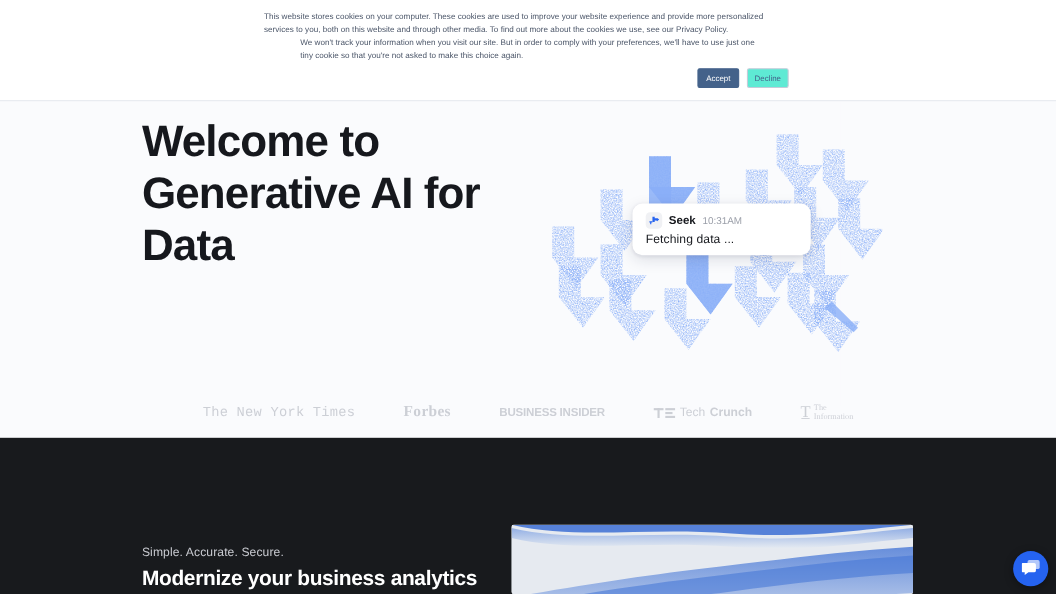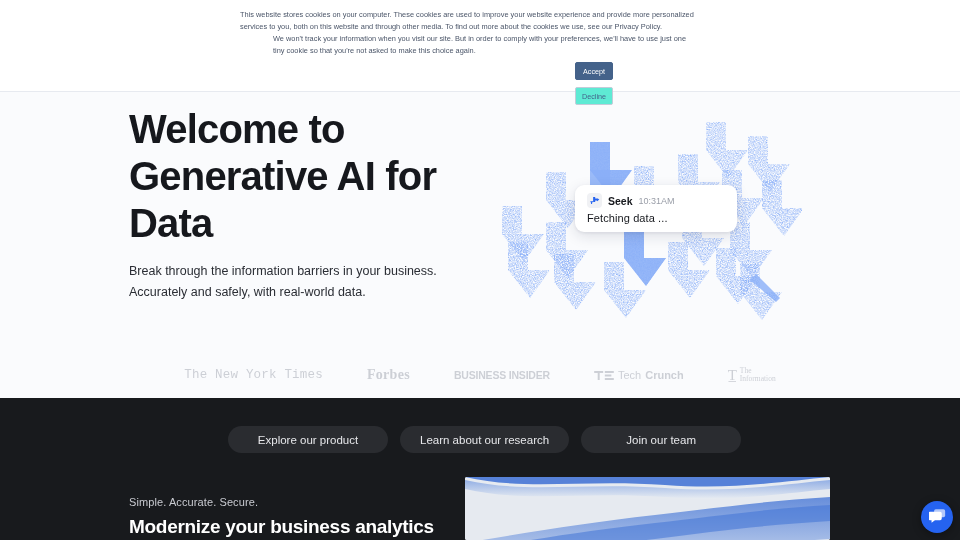--- a/index.html
+++ b/index.html
@@ -143,22 +143,22 @@
   .cookie-body { position: relative; width: 960px; height: 78px; }
   .cookie-p1 {
     position: absolute; left: 240px; top: 9px; width: 470px;
     font-size: 7.4px; line-height: 11.5px; color: #4a5568;
   }
   .cookie-p2 {
     position: absolute; left: 273px; top: 33px; width: 418px;
     font-size: 7.4px; line-height: 11.5px; color: #4a5568;
   }
   .cookie-actions {
-    position: absolute; left: 575px; top: 62px;
-    display: flex; gap: 7px; flex-direction: column;
+    position: absolute; left: 634px; top: 62px;
+    display: flex; gap: 7px;
   }
   .btn-accept {
     width: 38px; height: 18px;
     background: #44628a; color: #ffffff;
     border: 1px solid #44628a; border-radius: 2px;
     font-family: "Liberation Sans", sans-serif; font-size: 7.2px;
     cursor: pointer; display: flex; align-items: center; justify-content: center;
   }
   .btn-decline {
     width: 38px; height: 18px;
@@ -170,21 +170,20 @@
 </style>
 </head>
 <body>
 
 <div id="page">
 
   <section class="hero">
     <div class="hero-inner">
 
       <h1 class="hero-title">Welcome to Generative AI for Data</h1>
-      <p class="hero-sub">Break through the information barriers in your business. Accurately and safely, with real-world data.</p>
 
       <div class="hero-art">
         <svg viewBox="0 0 310 210" xmlns="http://www.w3.org/2000/svg" aria-hidden="true">
           <defs>
 
             <filter id="stipple" x="-20%" y="-20%" width="140%" height="140%">
               <feTurbulence type="fractalNoise" baseFrequency="0.85" numOctaves="3" seed="7" result="n"></feTurbulence>
               <feColorMatrix in="n" type="matrix" values="0 0 0 0 0  0 0 0 0 0  0 0 0 0 0  1.6 0 0 0 -0.45" result="mask"></feColorMatrix>
               <feComposite in="SourceGraphic" in2="mask" operator="in"></feComposite>
             </filter>
@@ -320,25 +319,20 @@
             <span style="display:block">Information</span>
           </span>
         </span>
       </div>
 
     </div>
   </section>
 
   <section class="dark">
 
-    <div class="pill-row">
-      <button class="pill">Explore our product</button>
-      <button class="pill">Learn about our research</button>
-      <button class="pill">Join our team</button>
-    </div>
 
     <div class="eyebrow">Simple. Accurate. Secure.</div>
     <h2 class="dark-head">Modernize your business analytics with</h2>
   </section>
 
   <div class="illus-card">
     <svg viewBox="0 0 365 200" xmlns="http://www.w3.org/2000/svg" aria-hidden="true">
       <defs>
         <linearGradient id="wave1" x1="0" y1="0" x2="0" y2="1">
           <stop offset="0" stop-color="#3c6fd4"></stop>

